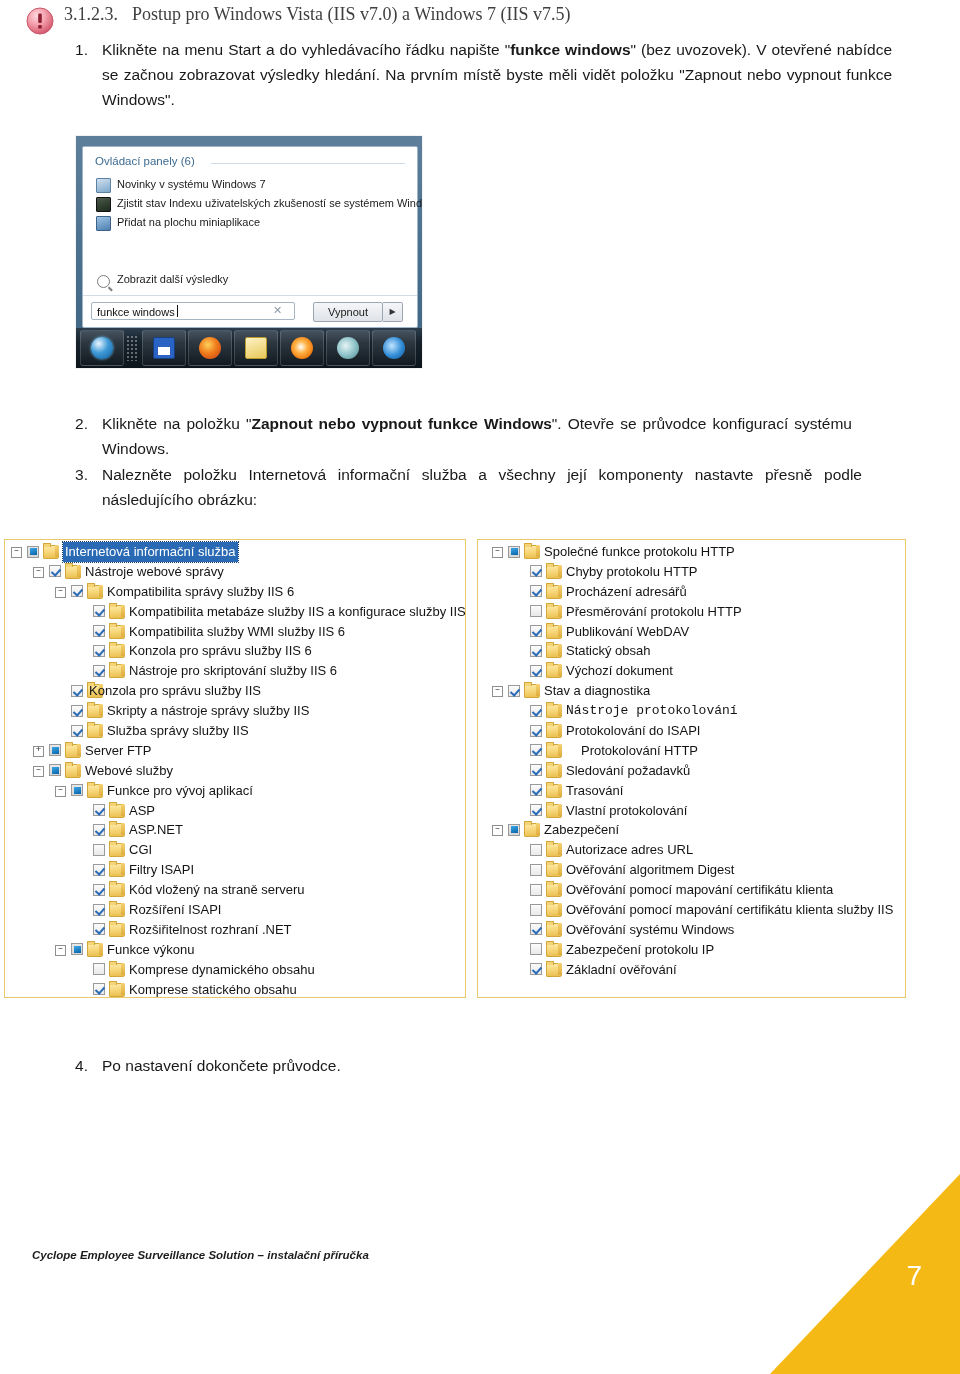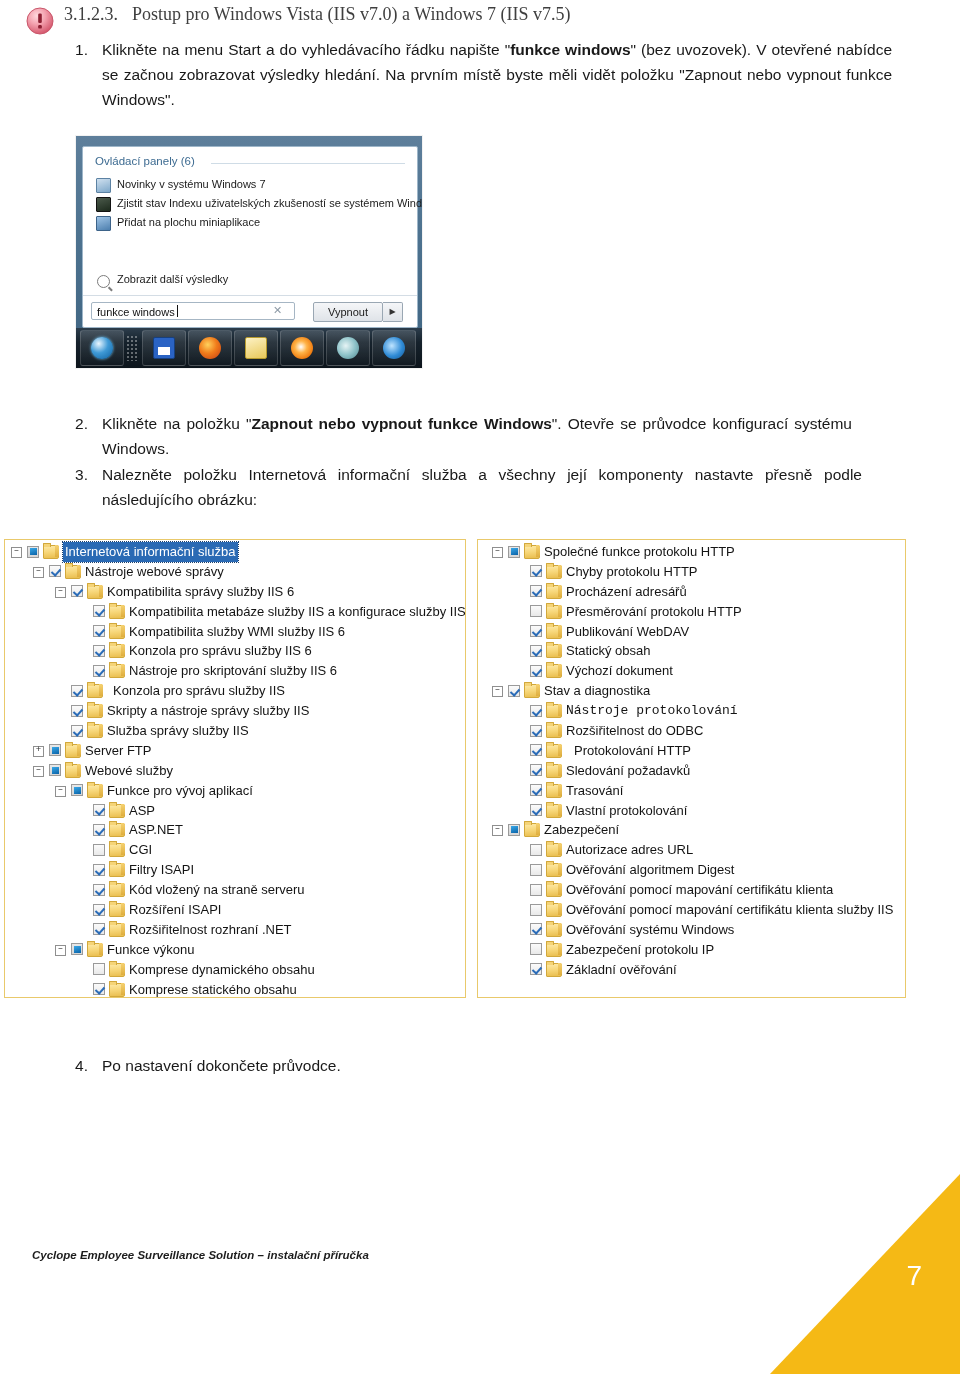--- a/index.html
+++ b/index.html
@@ -290,21 +290,21 @@
       <span class="tlabel" style="left: 124px;">Konzola pro správu služby IIS 6</span>
     </div>
     <div class="tnode">
       <span class="cbx checked" style="left: 88px;"></span>
       <span class="folder" style="left: 104px;"></span>
       <span class="tlabel" style="left: 124px;">Nástroje pro skriptování služby IIS 6</span>
     </div>
     <div class="tnode">
       <span class="cbx checked" style="left: 66px;"></span>
       <span class="folder" style="left: 82px;"></span>
-      <span class="tlabel" style="left: 108px;">Konzola pro správu služby IIS</span>
+      <span class="tlabel" style="left: 84px;">Konzola pro správu služby IIS</span>
     </div>
     <div class="tnode">
       <span class="cbx checked" style="left: 66px;"></span>
       <span class="folder" style="left: 82px;"></span>
       <span class="tlabel" style="left: 102px;">Skripty a nástroje správy služby IIS</span>
     </div>
     <div class="tnode">
       <span class="cbx checked" style="left: 66px;"></span>
       <span class="folder" style="left: 82px;"></span>
       <span class="tlabel" style="left: 102px;">Služba správy služby IIS</span>
@@ -423,26 +423,26 @@
       <span class="tlabel" style="left: 66px;">Stav a diagnostika</span>
     </div>
     <div class="tnode">
       <span class="cbx checked" style="left: 52px;"></span>
       <span class="folder" style="left: 68px;"></span>
       <span class="tlabel" style="left: 88px; font-family: Liberation Mono, monospace;">Nástroje protokolování</span>
     </div>
     <div class="tnode">
       <span class="cbx checked" style="left: 52px;"></span>
       <span class="folder" style="left: 68px;"></span>
-      <span class="tlabel" style="left: 88px;">Rozšiřitelnost do ODBC</span>
-    </div>
-    <div class="tnode">
-      <span class="cbx checked" style="left: 52px;"></span>
-      <span class="folder" style="left: 68px;"></span>
-      <span class="tlabel" style="left: 96px; text-align: center;">Protokolování HTTP</span>
+      <span class="tlabel" style="left: 88px;">Protokolování do ISAPI</span>
+    </div>
+    <div class="tnode">
+      <span class="cbx checked" style="left: 52px;"></span>
+      <span class="folder" style="left: 68px;"></span>
+      <span class="tlabel" style="left: 103px; text-align: center;">Protokolování HTTP</span>
     </div>
     <div class="tnode">
       <span class="cbx checked" style="left: 52px;"></span>
       <span class="folder" style="left: 68px;"></span>
       <span class="tlabel" style="left: 88px;">Sledování požadavků</span>
     </div>
     <div class="tnode">
       <span class="cbx checked" style="left: 52px;"></span>
       <span class="folder" style="left: 68px;"></span>
       <span class="tlabel" style="left: 88px;">Trasování</span>

